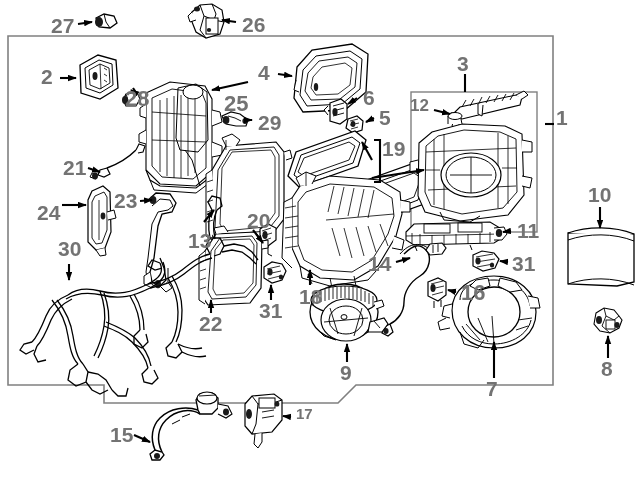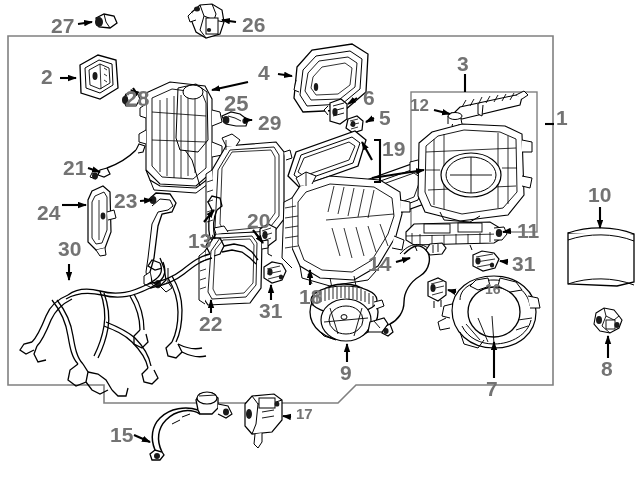--- a/index.html
+++ b/index.html
@@ -456,21 +456,21 @@
   <div class="callout" style="left:363px;top:87px;font-size:21px;">6</div>
   <div class="callout" style="left:486px;top:378px;font-size:21px;">7</div>
   <div class="callout" style="left:601px;top:358px;font-size:21px;">8</div>
   <div class="callout" style="left:340px;top:362px;font-size:21px;">9</div>
   <div class="callout" style="left:588px;top:184px;font-size:21px;">10</div>
   <div class="callout" style="left:517px;top:220px;font-size:21px;">11</div>
   <div class="callout" style="left:410px;top:97px;font-size:17px;">12</div>
   <div class="callout" style="left:188px;top:222px;font-size:21px;margin-top:8px;">13</div>
   <div class="callout" style="left:368px;top:253px;font-size:21px;">14</div>
   <div class="callout" style="left:110px;top:424px;font-size:21px;">15</div>
-  <div class="callout" style="left:461px;top:282px;font-size:14px;margin-left:24px;">16</div>
+  <div class="callout" style="left:461px;top:282px;font-size:22px;">16</div>
   <div class="callout" style="left:296px;top:406px;font-size:15px;">17</div>
   <div class="callout" style="left:299px;top:286px;font-size:21px;">18</div>
   <div class="callout" style="left:382px;top:138px;font-size:21px;">19</div>
   <div class="callout" style="left:247px;top:210px;font-size:21px;">20</div>
   <div class="callout" style="left:63px;top:157px;font-size:21px;">21</div>
   <div class="callout" style="left:199px;top:313px;font-size:21px;">22</div>
   <div class="callout" style="left:114px;top:190px;font-size:21px;">23</div>
   <div class="callout" style="left:37px;top:202px;font-size:21px;">24</div>
   <div class="callout" style="left:224px;top:73px;font-size:22px;margin-top:20px;">25</div>
   <div class="callout" style="left:242px;top:6px;font-size:21px;margin-top:8px;">26</div>

